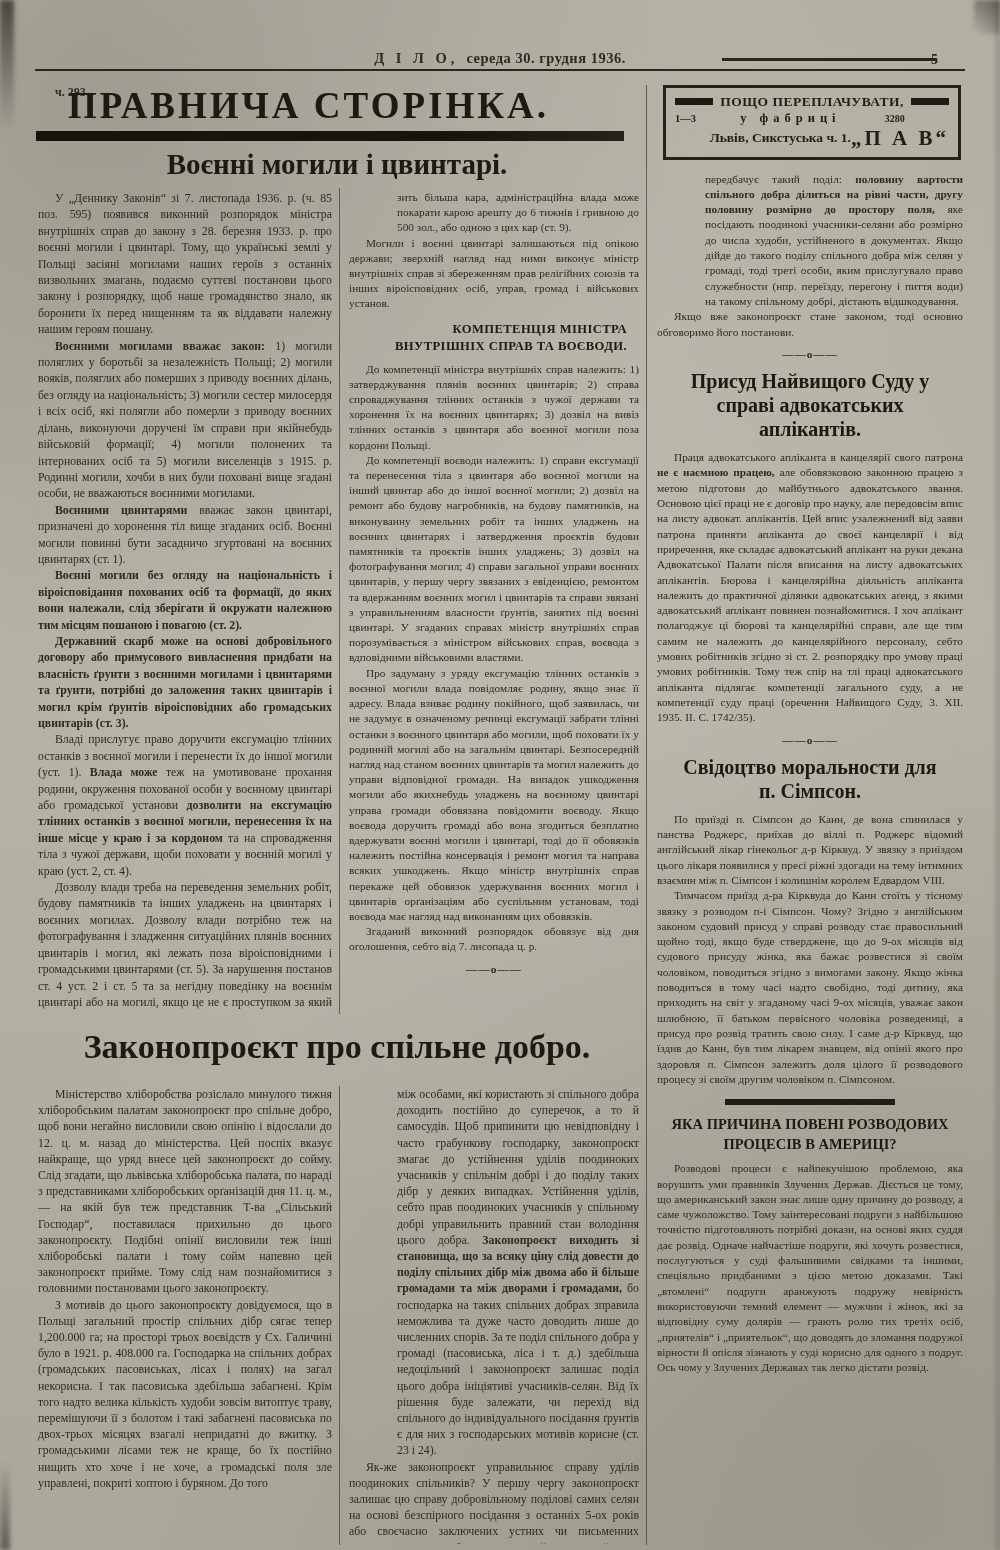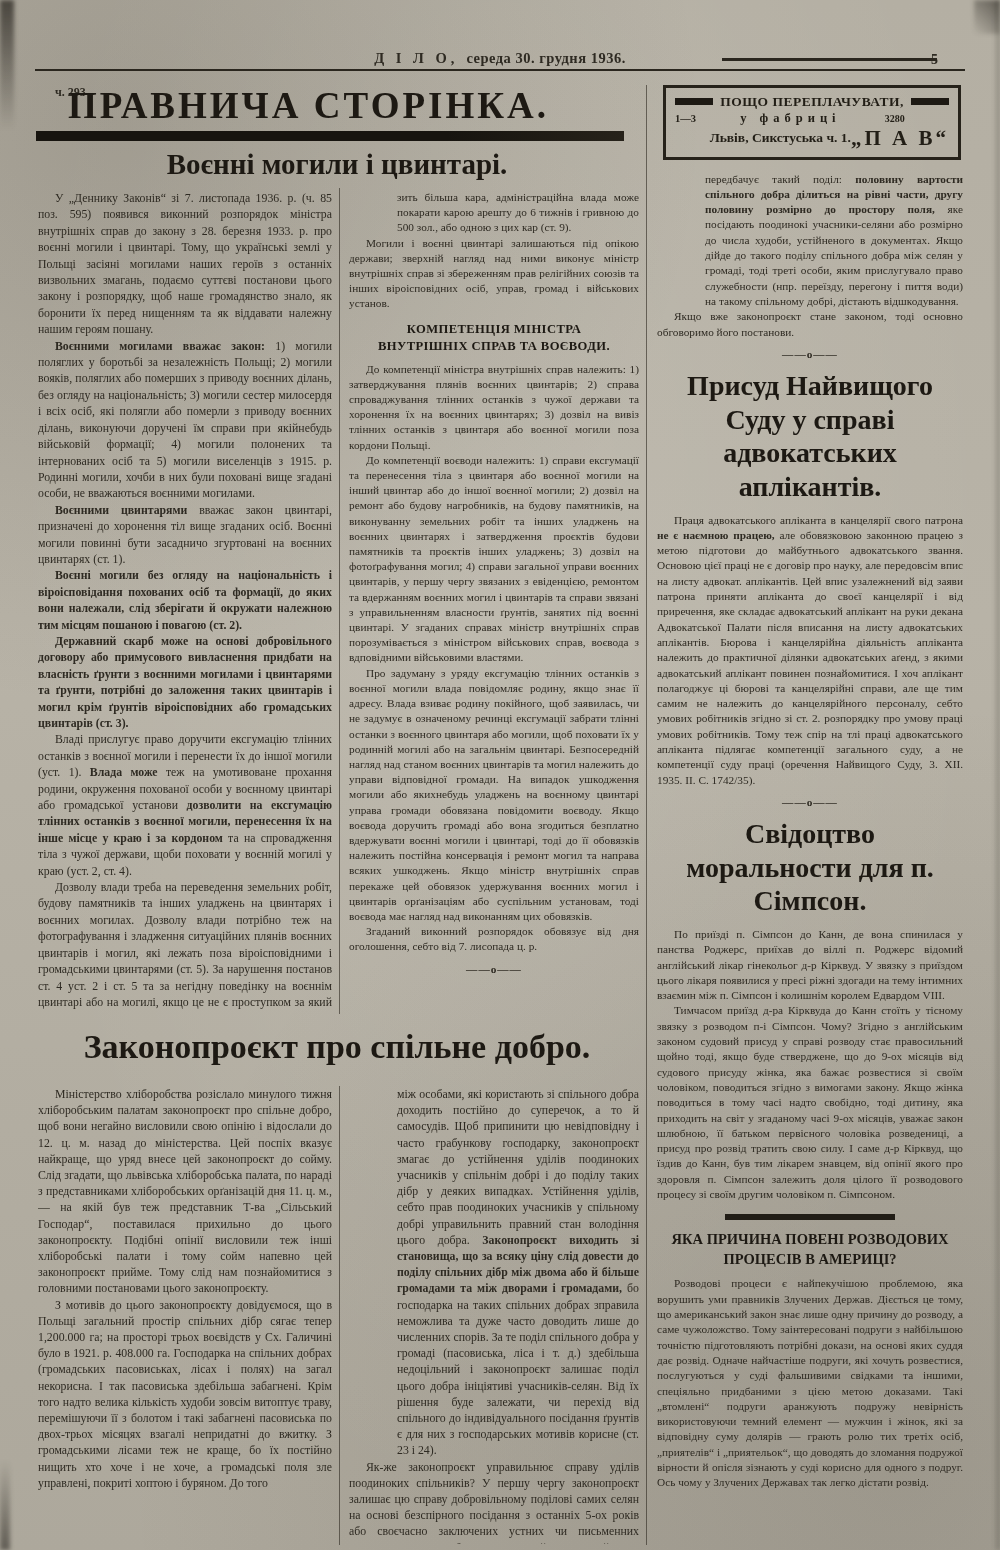--- a/index.html
+++ b/index.html
@@ -42,23 +42,23 @@
   .col-left{left:38px;top:190px;width:294px;height:824px;font-size:11.8px;line-height:16.4px;}
   .col-mid{left:349px;top:190px;width:290px;height:824px;font-size:11.3px;line-height:15.2px;}
   .rcol{left:657px;top:85px;width:306px;height:1460px;font-size:11.3px;line-height:15.3px;}
   .bcol1{left:38px;top:1086px;width:294px;height:458px;font-size:11.8px;line-height:16.2px;}
   .bcol2{left:349px;top:1086px;width:290px;height:458px;font-size:11.8px;line-height:16.2px;}
 
   .para{margin:0;text-indent:17px;text-align:justify;}
   .para.noindent{text-indent:0;margin-left:48px;}
   .para.bold,.b{font-weight:bold;}
 
-  .subheading{font-size:12.6px;font-weight:bold;text-align:center;text-indent:0;margin:9px 12px 7px;line-height:1.35;letter-spacing:.4px;color:#1d1913;}
+  .subheading{font-size:12.6px;font-weight:bold;text-align:right;text-indent:0;margin:9px 12px 7px;line-height:1.35;letter-spacing:.4px;color:#1d1913;}
   .divider-o{text-align:center;margin:7px 0 5px;font-weight:bold;letter-spacing:1px;}
-  .sub-article-title{font-size:28px;font-weight:bold;text-align:center;margin:7px 16px 9px;line-height:1.2;color:#1d1913;}
+  .sub-article-title{font-size:20px;font-weight:bold;text-align:center;margin:7px 16px 9px;line-height:1.2;color:#1d1913;}
   .small-article-title{font-size:14.5px;font-weight:bold;text-align:center;margin:7px 4px;line-height:1.35;color:#1d1913;}
   .thick-divider{width:170px;height:6px;background:#211d16;margin:12px auto 10px;}
 
   
   .ad-box{border:3px solid #26221a;padding:6px 9px 8px;margin:0 2px 12px 6px;font-weight:bold;color:#221e16;}
   .ad-head{display:flex;align-items:center;gap:7px;font-size:13.5px;letter-spacing:.5px;}
   .ad-head .bar{flex:1;height:7px;background:#1d1913;}
   .ad-body{font-size:12.4px;line-height:1.32;text-align:justify;margin-top:3px;}
   .ad-row{display:flex;justify-content:space-between;align-items:baseline;margin-top:2px;}
   .ad-ord{font-size:10.5px;}

